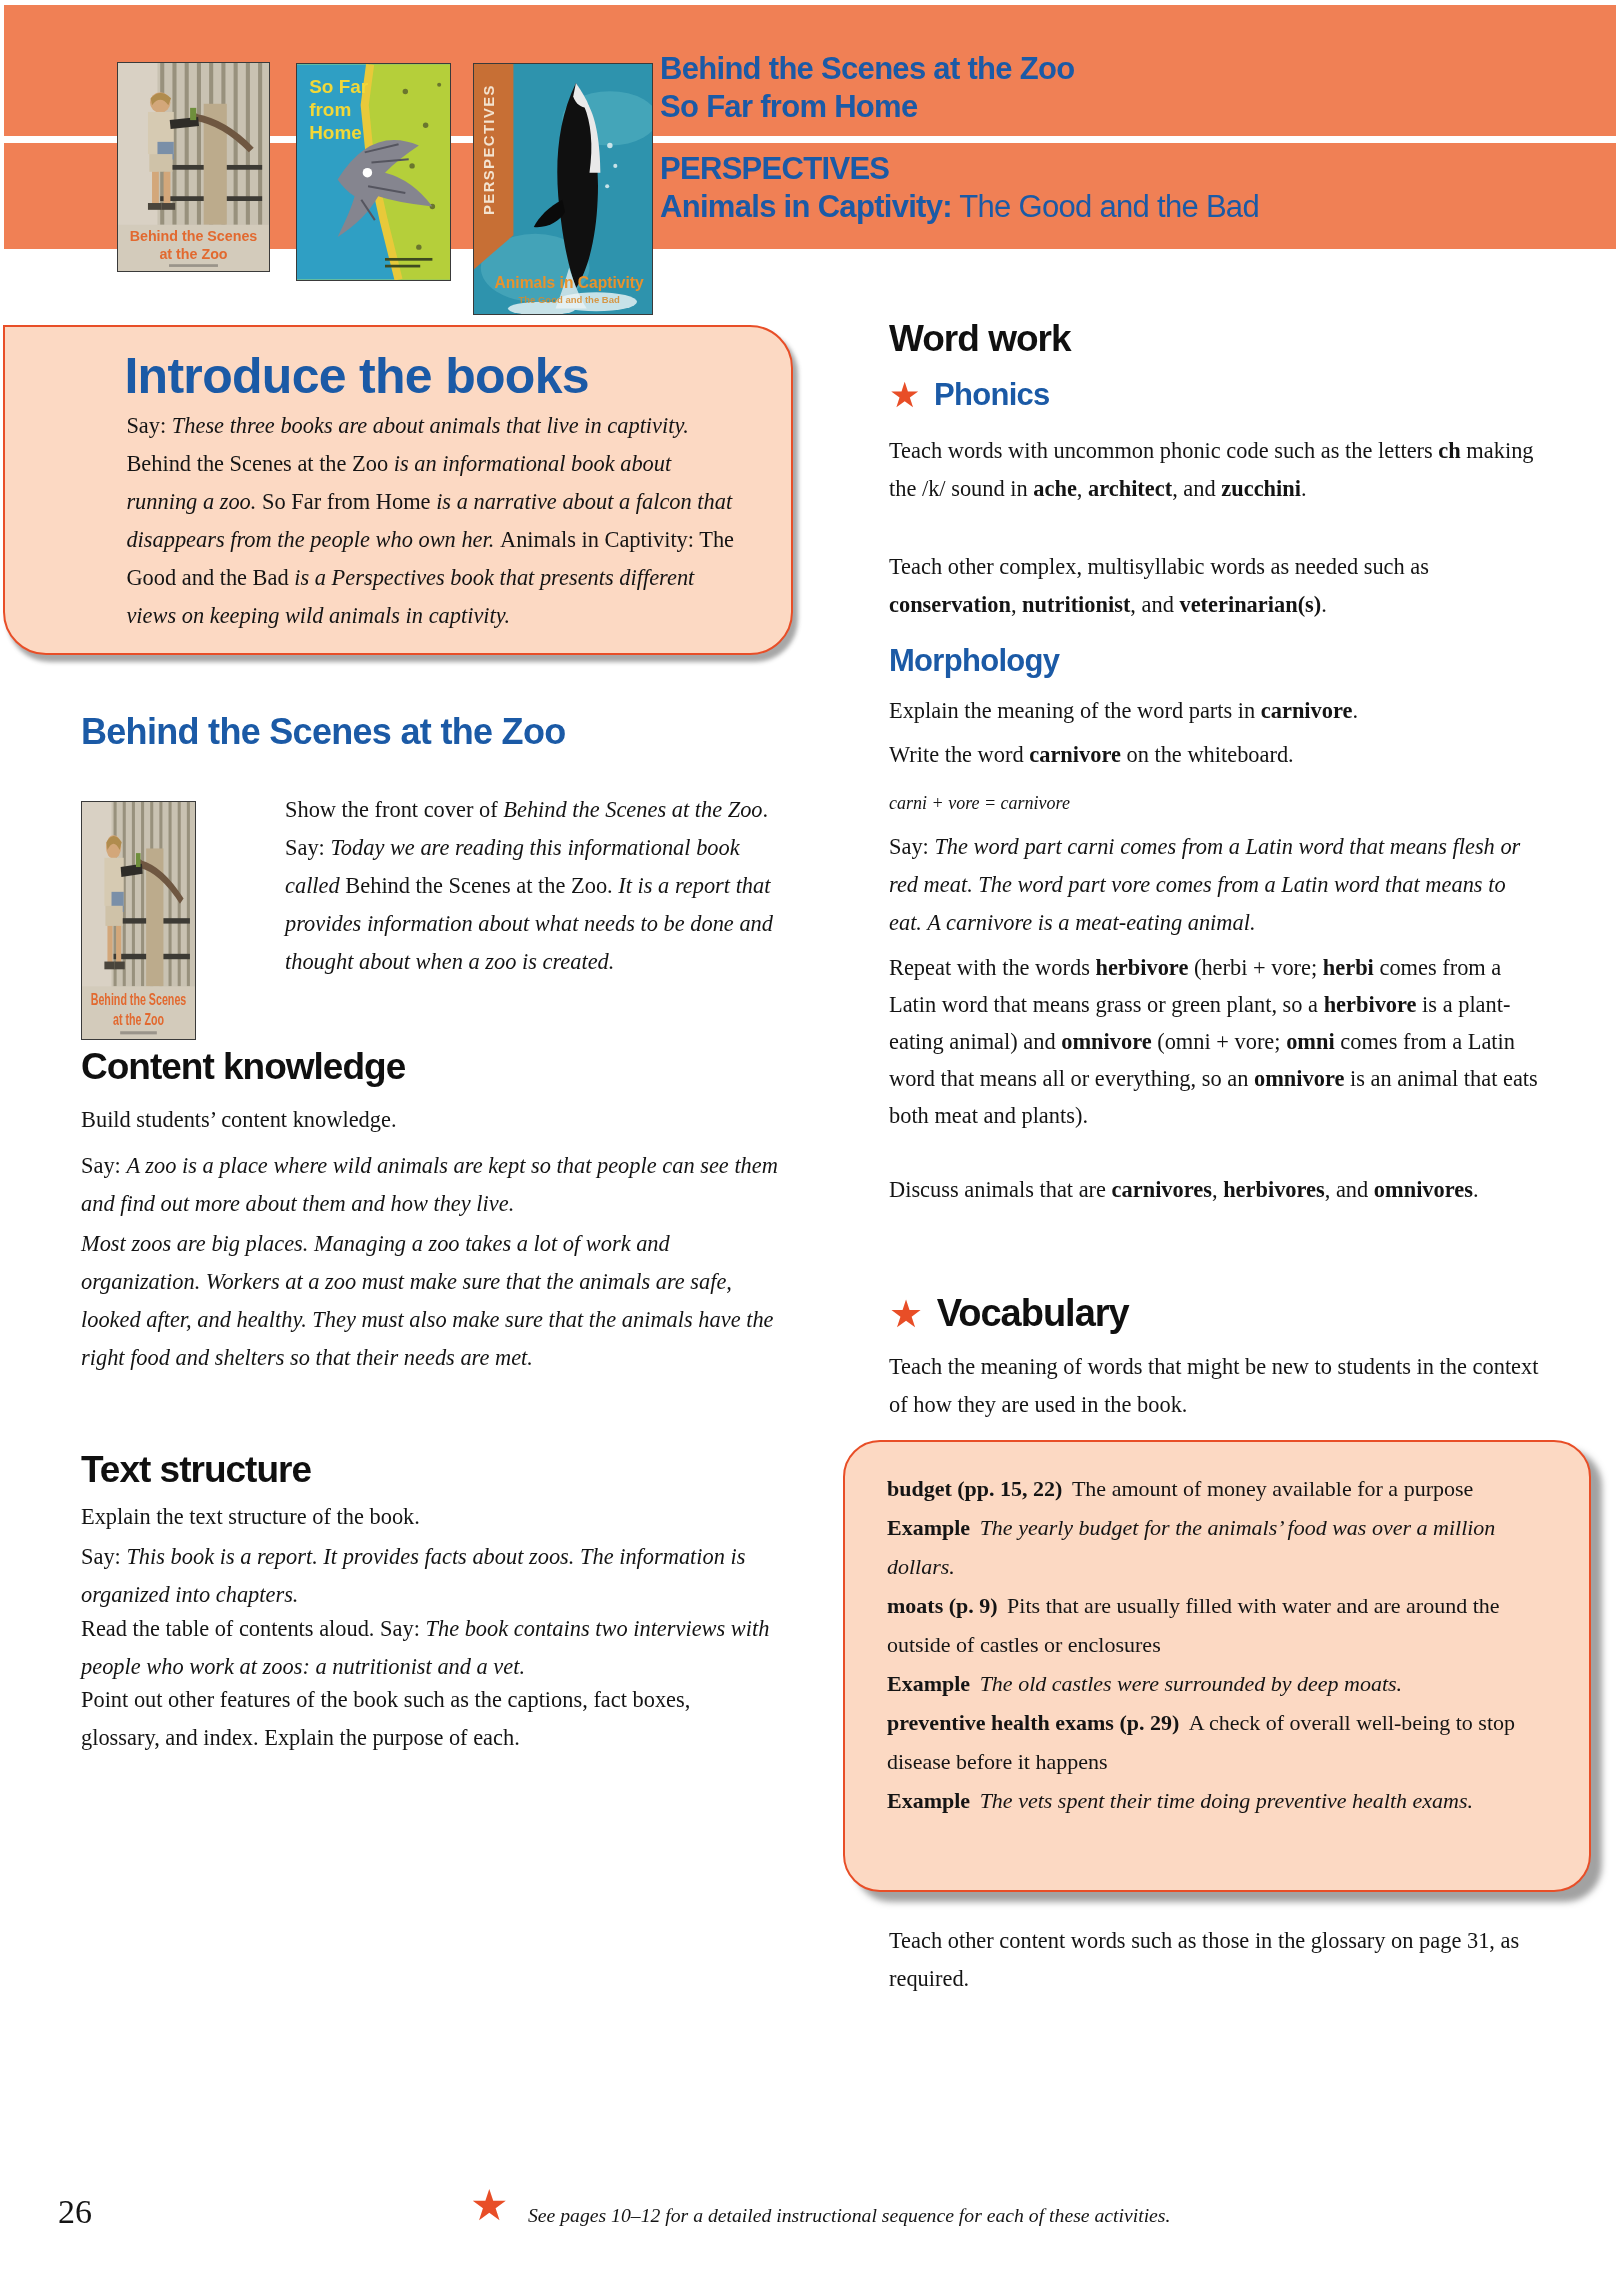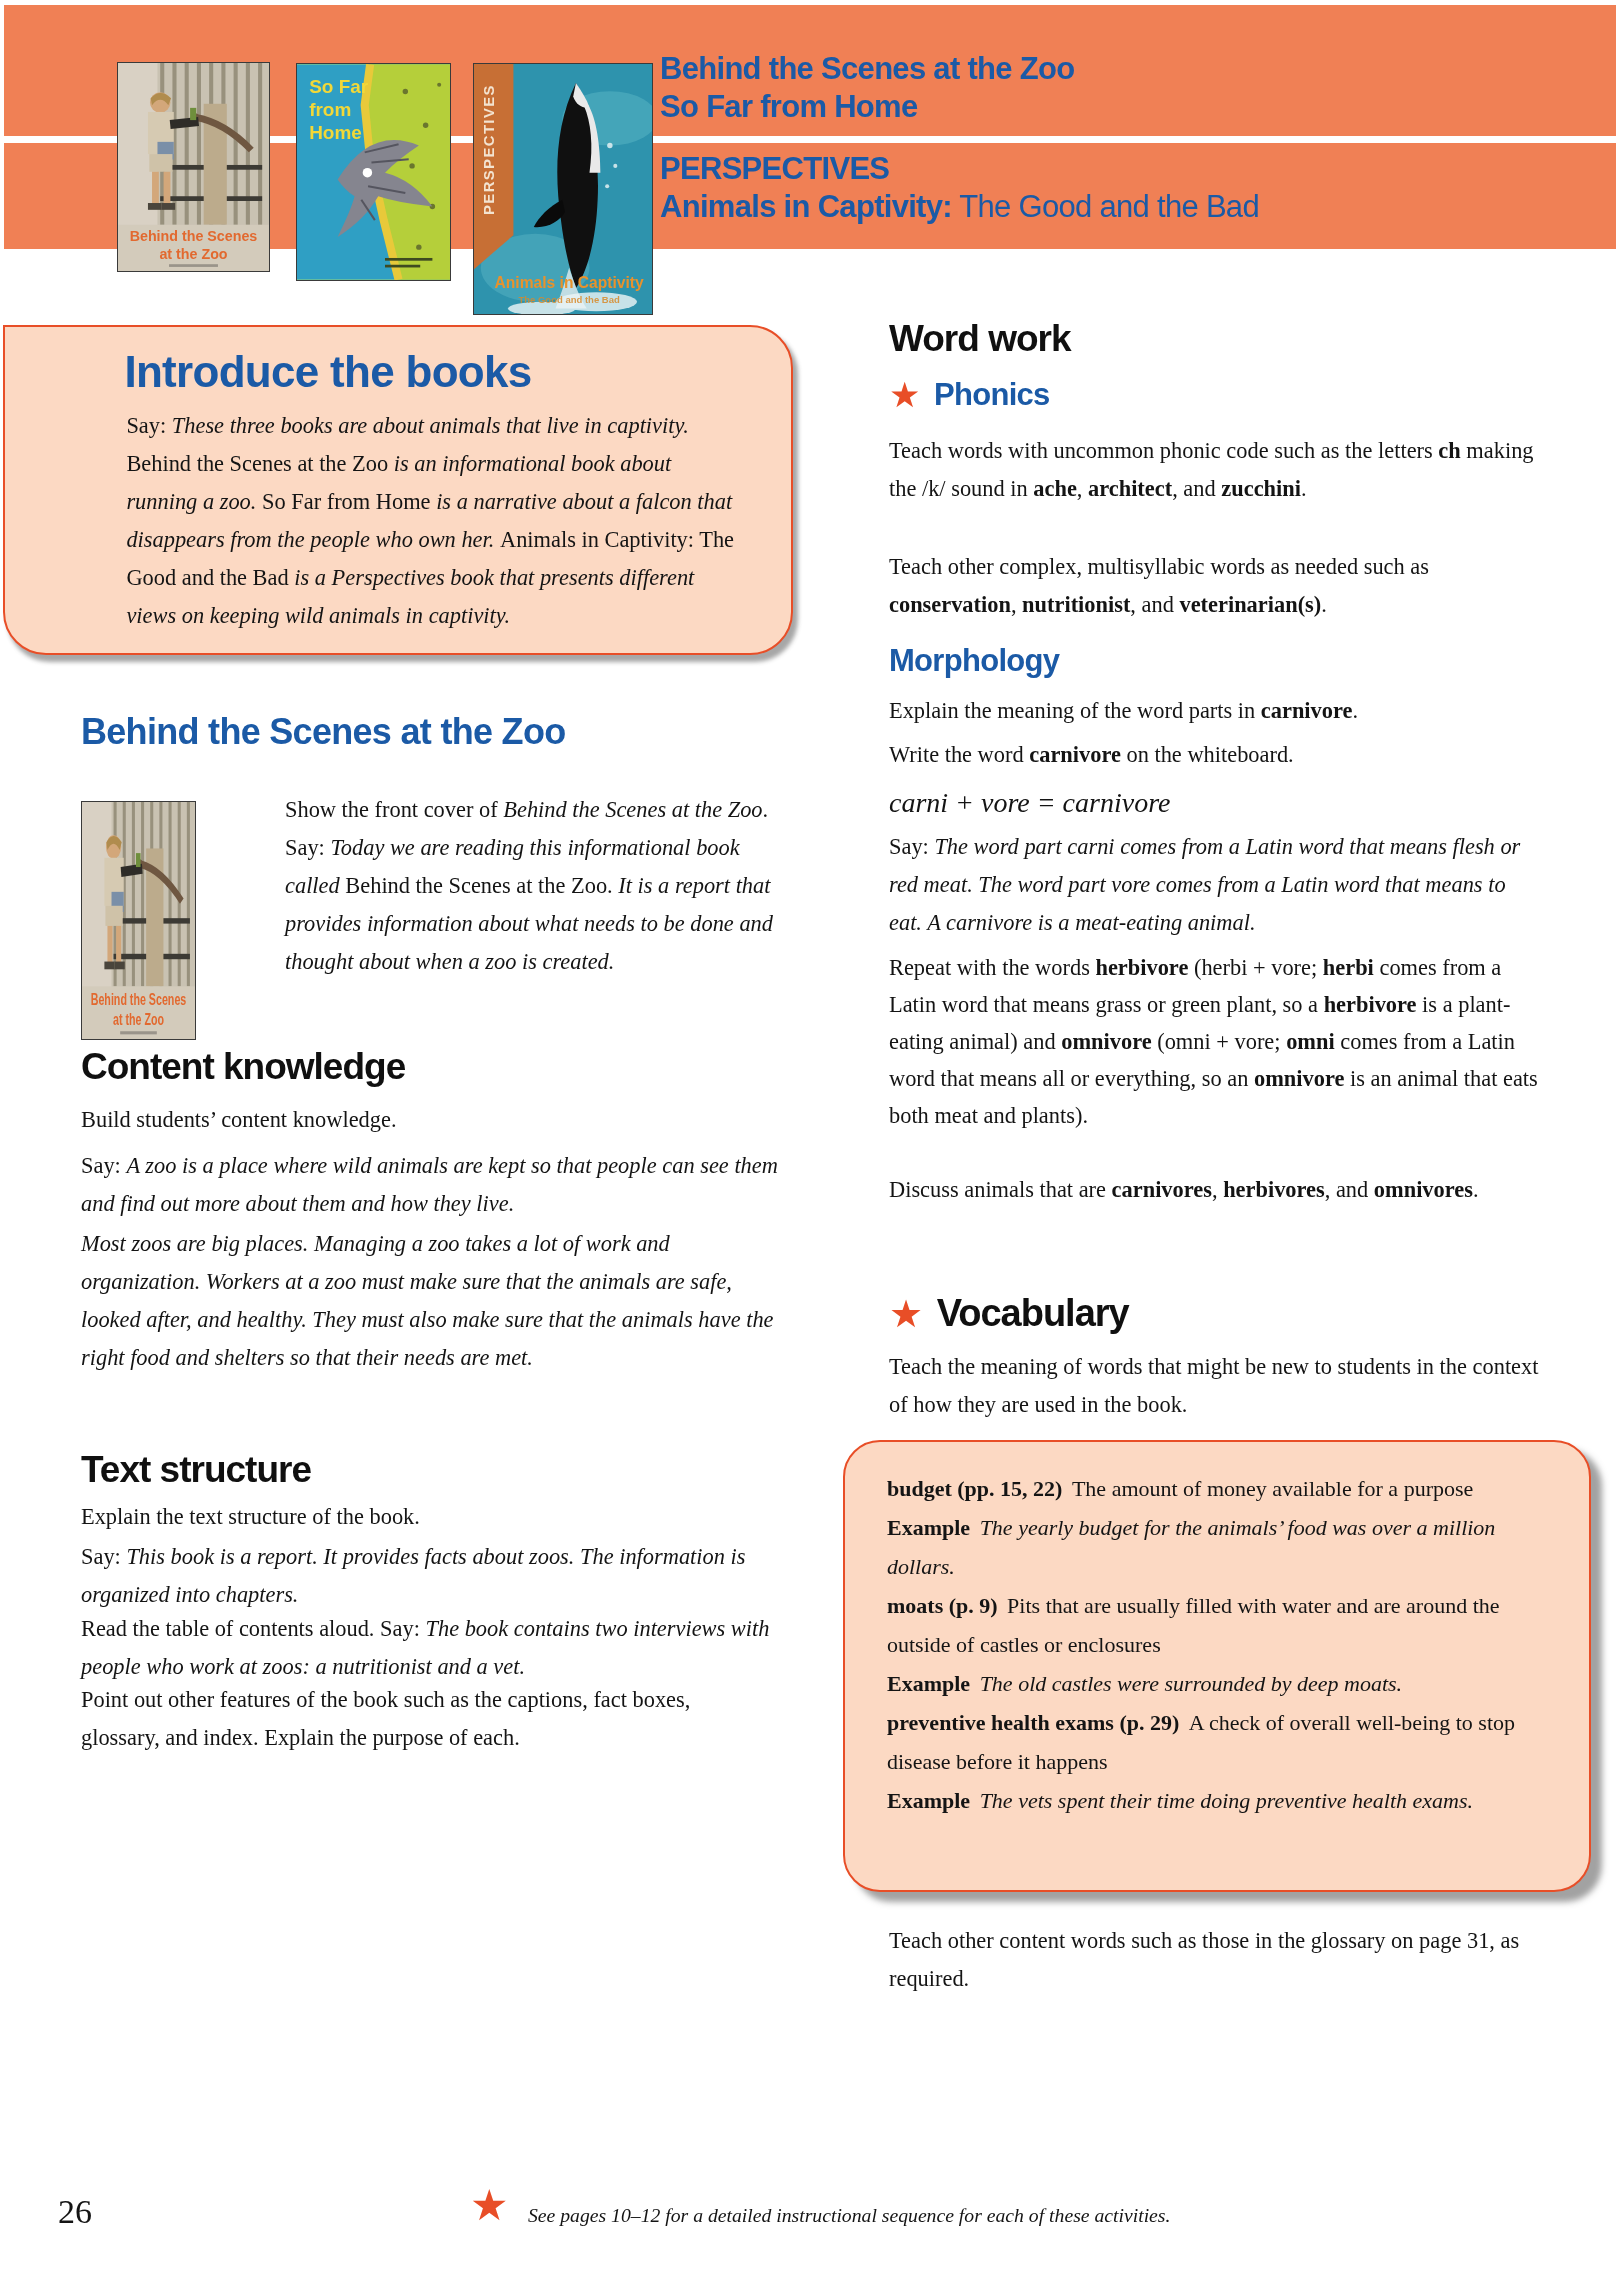--- a/index.html
+++ b/index.html
@@ -16,39 +16,39 @@
   .w400{font-weight:normal;}
 
   .book{position:absolute;z-index:3;border:1.4px solid #3a3a3a;background:#bef264;}
   .book svg{display:block;}
 
   
   .intro-box{position:absolute;left:3.4px;top:325px;width:786px;height:326px;z-index:1;
         background:#fcd9c3;border:2.7px solid #e84e27;border-radius:0 43px 43px 43px;
         box-shadow:4.7px 6.1px 4.7px rgba(60,60,60,0.45);}
   .intro-title{position:absolute;left:119px;top:20.4px;font-family:"Liberation Sans", sans-serif;
-        font-weight:bold;font-size:44px;letter-spacing:-0.7px;color:#1b5aa6;}
+        font-weight:bold;font-size:50px;letter-spacing:-0.7px;color:#1b5aa6;}
   .intro-body{position:absolute;left:121px;top:80px;width:617px;font-size:22px;line-height:37px;}
 
   
   .abs{position:absolute;}
   .h-blue{font-family:"Liberation Sans", sans-serif;font-weight:bold;color:#1b5aa6;
         font-size:36px;letter-spacing:-0.7px;}
   .h-black{font-family:"Liberation Sans", sans-serif;font-weight:bold;color:#101010;
         font-size:37px;letter-spacing:-1px;}
   .h-sub{font-family:"Liberation Sans", sans-serif;font-weight:bold;color:#1b5aa6;
         font-size:31px;letter-spacing:-0.7px;}
   .star{color:#e84e27;font-family:"DejaVu Sans", sans-serif;font-style:normal;}
   .head-row{display:flex;align-items:center;gap:13.6px;}
   .head-row .star{font-size:35px;line-height:35px;}
   .para{font-size:22.4px;line-height:38px;}
   .run-i{font-style:italic;}
   .run-b{font-weight:bold;}
   .run-bi{font-weight:normal;font-style:italic;margin-top:40px;}
-  .equation{font-size:28px;}
+  .equation{font-size:18px;}
 
   
   .vocab-box{position:absolute;left:843px;top:1440px;width:748px;height:452px;z-index:1;
         background:#fcd9c3;border:2.7px solid #e84e27;border-radius:37px;
         box-shadow:11px 9.5px 6.1px rgba(70,70,70,0.5);box-sizing:border-box;
         padding:27px 37px 0 42px;}
   .vocab-entry{font-size:22px;line-height:39px;}
   .vocab-entry .run-b{margin-right:9.5px;}
 
   

